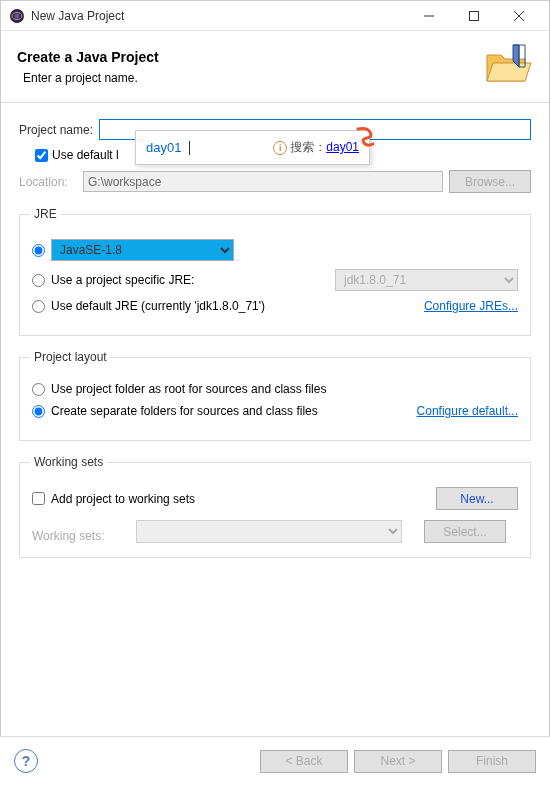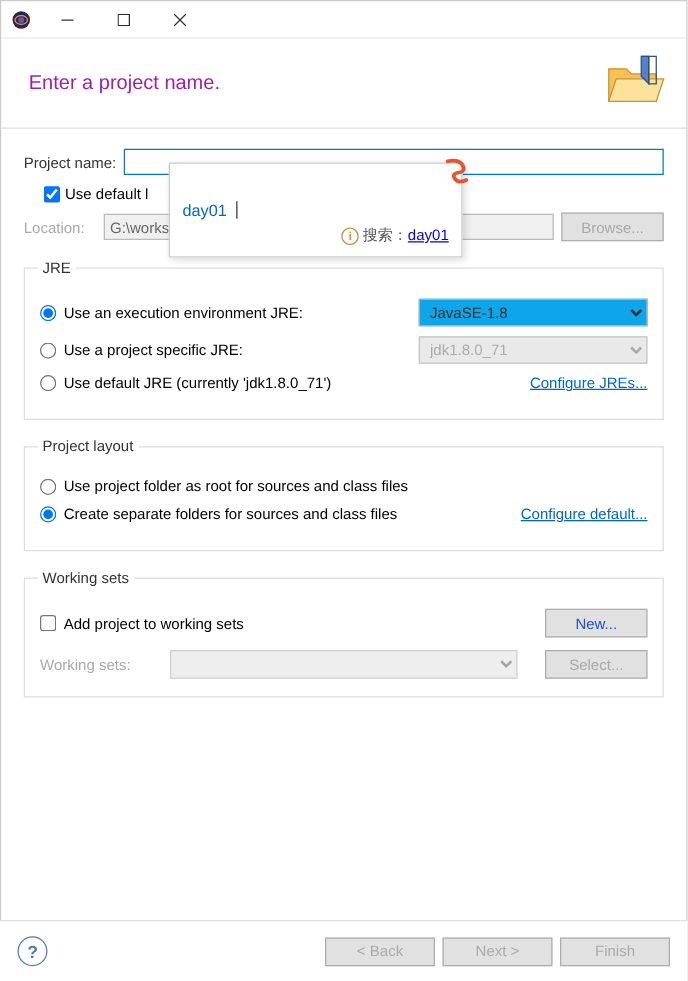--- a/index.html
+++ b/index.html
@@ -7,33 +7,33 @@
     
     .titlebar { display: flex; align-items: center; height: 30px; padding: 0 8px; border-bottom: 1px solid #e5e5e5; }
     .titlebar .icon { width: 16px; height: 16px; margin-right: 6px; }
     .titlebar .title { flex: 1; color: #333; }
     .titlebar .win-btns { display: flex; gap: 0; }
     .titlebar .win-btn { width: 45px; height: 28px; display: flex; align-items: center; justify-content: center; cursor: default; }
     
     .header { background: #fff; padding: 12px 16px; display: flex; align-items: center; border-bottom: 1px solid #ddd; position: relative; min-height: 70px; }
     .header::after { content: ''; position: absolute; left: 0; right: 0; bottom: -1px; height: 0; box-shadow: 0 2px 4px rgba(0,0,0,0.1); }
     .header-text h1 { font-size: 14px; font-weight: bold; color: #000; margin-bottom: 6px; }
-    .header-text p { font-size: 16px; color: #a21caf; padding-left: 6px; }
+    .header-text p { font-size: 12px; color: #000000; padding-left: 6px; }
     .header-icon { margin-left: auto; }
     
     .content { padding: 16px 18px; }
     .field-row { display: flex; align-items: center; margin-bottom: 8px; }
     .field-row label { margin-right: 6px; color: #333; }
     .text-input { flex: 1; border: 1px solid #0078d7; padding: 2px 4px; height: 21px; }
     .text-input-disabled { flex: 1; border: 1px solid #bbb; background: #f0f0f0; padding: 2px 4px; height: 21px; color: #666; }
     
     .ime-popup { position: absolute; top: 130px; left: 135px; width: 235px; background: #fff; border: 1px solid #ccc; box-shadow: 2px 2px 6px rgba(0,0,0,0.15); padding: 8px 10px; z-index: 10; display: flex; align-items: center; gap: 8px; }
     .ime-text { color: #0066cc; font-size: 13px; font-weight: 500; }
     .ime-caret { border-left: 1px solid #333; height: 14px; display: inline-block; }
-    .ime-search { margin-left: auto; color: #555; font-size: 11px; margin-top: 41px; }
+    .ime-search { margin-left: auto; color: #555; font-size: 11px; }
     .ime-search-link { color: #0000ee; text-decoration: underline; }
     .ime-info-icon { display: inline-flex; width: 14px; height: 14px; border: 1px solid #d08a3a; border-radius: 50%; color: #d08a3a; font-size: 9px; font-weight: bold; align-items: center; justify-content: center; }
     .ime-logo { position: absolute; right: -8px; top: -6px; width: 24px; height: 24px; }
     
     .checkbox-row { display: flex; align-items: center; margin: 8px 16px; }
     .checkbox-row input { margin-right: 4px; }
     
     .location-row { display: flex; align-items: center; gap: 6px; }
     .location-row label { color: #aaa; min-width: 58px; }
     .btn { border: 1px solid #adadad; background: #e1e1e1; padding: 2px 12px; height: 23px; min-width: 82px; color: #1d4ed8; cursor: default; }
@@ -42,41 +42,42 @@
     fieldset { border: 1px solid #ddd; margin: 14px 0; padding: 10px 12px 14px 12px; }
     legend { padding: 0 4px; color: #333; margin-left: -2px; margin-top: 20px; }
     
     .radio-row { display: flex; align-items: center; margin: 8px 0; }
     .radio-row input { margin-right: 6px; }
     .radio-row label { flex: 1; }
     .select { border: 1px solid #adadad; background: #0ea5e9; padding: 1px 4px; height: 22px; min-width: 183px; color: #333; }
     .select:disabled { color: #888; background: #e0e0e0; }
     .link { color: #0066cc; text-decoration: underline; cursor: pointer; }
     
-    .ws-row { display: flex; align-items: center; gap: 22px; margin: 10px 0 0 0; }
+    .ws-row { display: flex; align-items: flex-end; gap: 22px; margin: 10px 12px 0 0; }
     .ws-row label { color: #aaa; min-width: 82px; }
     .ws-select { flex: 1; border: 1px solid #bbb; background: #e8e8e8; height: 23px; }
     
     .footer { position: absolute; bottom: 0; left: 0; right: 0; border-top: 1px solid #ddd; padding: 12px 14px; display: flex; align-items: center; gap: 6px; background: #fff; }
     .help-icon { width: 24px; height: 24px; border: 1.5px solid #4a7eb3; border-radius: 50%; display: flex; align-items: center; justify-content: center; color: #4a7eb3; font-weight: bold; font-size: 14px; margin-right: auto; }
     .footer .btn { min-width: 88px; }
     
     .watermark { position: absolute; bottom: 6px; right: 10px; color: rgba(200,200,200,0.5); font-size: 13px; z-index: -1; pointer-events: none; }
   </style>
 </head>
 <body>
 
 <div class="titlebar">
   <span class="icon">
     <svg width="16" height="16" viewBox="0 0 16 16">
         <circle cx="8" cy="8" r="7" fill="#2c2255"></circle>
         <ellipse cx="8" cy="8" rx="5" ry="3.5" fill="none" stroke="#f7941e" stroke-width="1"></ellipse>
         <circle cx="8" cy="8" r="2.5" fill="#4a5fb0"></circle>
       </svg>
   </span>
+  <span class="title">New Java Project</span>
   <div class="win-btns">
     <div class="win-btn">
         <svg width="10" height="10">
           <line x1="0" y1="5" x2="10" y2="5" stroke="#333" stroke-width="1"></line>
         </svg>
       </div>
     <div class="win-btn">
         <svg width="10" height="10">
           <rect x="0.5" y="0.5" width="9" height="9" fill="none" stroke="#333" stroke-width="1"></rect>
         </svg>
@@ -85,20 +86,21 @@
         <svg width="10" height="10">
           <line x1="0" y1="0" x2="10" y2="10" stroke="#333" stroke-width="1"></line>
           <line x1="10" y1="0" x2="0" y2="10" stroke="#333" stroke-width="1"></line>
         </svg>
       </div>
   </div>
 </div>
 
 <div class="header">
   <div class="header-text">
+    <h1>Create a Java Project</h1>
     <p>Enter a project name.</p>
   </div>
   <span class="header-icon">
     <svg width="50" height="44" viewBox="0 0 50 44">
       <path d="M4 12 L4 38 L42 38 L42 16 L22 16 L18 12 Z" fill="#f4c157" stroke="#c89430" stroke-width="1"></path>
       <path d="M4 38 L10 20 L48 20 L42 38 Z" fill="#fce29a" stroke="#c89430" stroke-width="1"></path>
       <path d="M36 2 L36 24 L30 18 L30 2 Z" fill="#5a7fc2" stroke="#2d4d8a" stroke-width="1"></path>
       <path d="M30 2 L42 2 L42 24 L36 24 L36 2" fill="none" stroke="#2d4d8a" stroke-width="1"></path>
     </svg>
   </span>
@@ -132,21 +134,20 @@
   <div class="location-row">
     <label>Location:</label>
     <input type="text" class="text-input-disabled" disabled="" value="G:\workspace" style="">
     <button class="btn" disabled="">Browse...</button>
   </div>
 
   <fieldset>
     <legend>JRE</legend>
     <div class="radio-row">
       <input type="radio" name="jre" checked="" style="">
-      <label>Use an execution environment JRE:</label>
       <select class="select"><option>JavaSE-1.8</option></select>
     </div>
     <div class="radio-row">
       <input type="radio" name="jre" style="">
       <label>Use a project specific JRE:</label>
       <select class="select" disabled=""><option>jdk1.8.0_71</option></select>
     </div>
     <div class="radio-row">
       <input type="radio" name="jre" style="">
       <label>Use default JRE (currently 'jdk1.8.0_71')</label>

